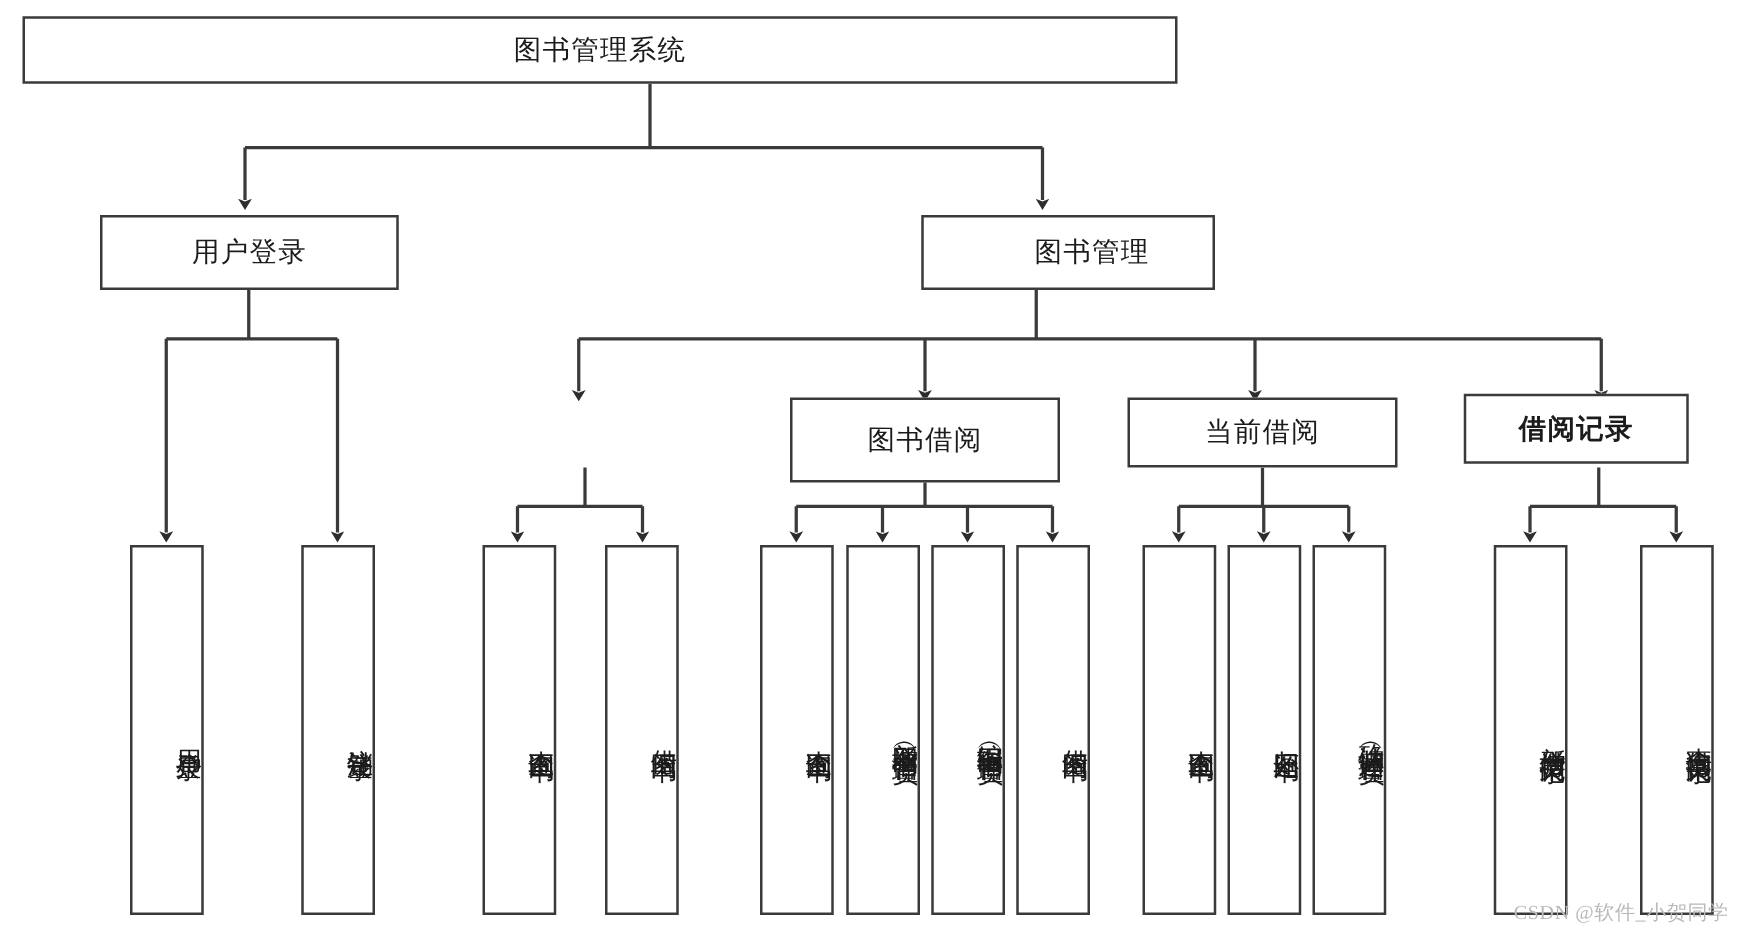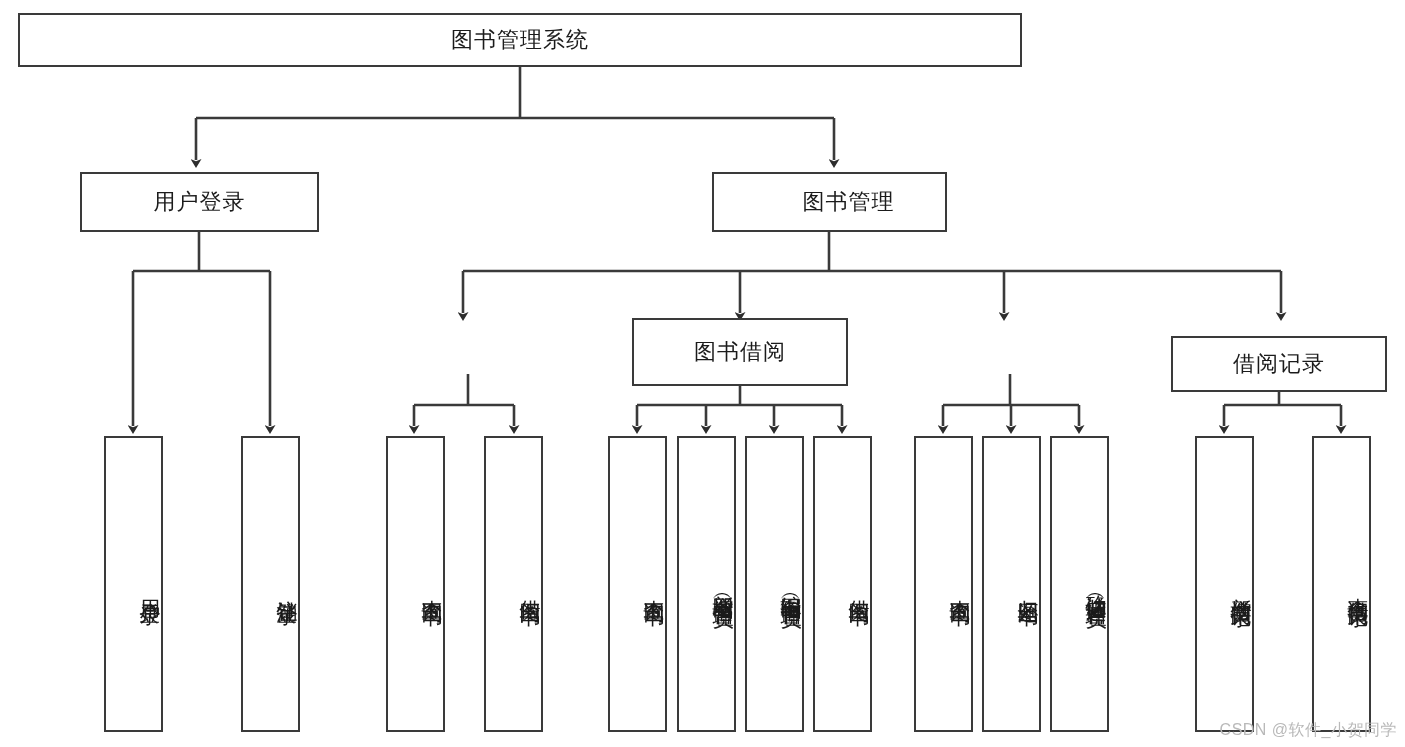--- a/index.html
+++ b/index.html
@@ -49,27 +49,28 @@
     justify-content: center;
     line-height: 1.05;
   }
   .node.vert .vtext {
     writing-mode: vertical-rl;
     text-orientation: upright;
     white-space: nowrap;
   }
   #watermark {
     position: absolute;
-    right: 8px;
+    right: 22px;
     bottom: 6px;
     font-size: 16px;
     color: #b9b9b9;
     letter-spacing: 0.5px;
     white-space: nowrap;
     pointer-events: none;
+    font-family: Liberation Serif, serif;
   }
 </style>
 </head>
 <body>
 
 <div id="canvas">
 
   <svg id="edges" viewBox="0 0 1405 747">
     <defs>
       <marker id="arrow" markerWidth="9" markerHeight="11" refX="1" refY="5.5" orient="auto" markerUnits="userSpaceOnUse">
@@ -113,35 +114,38 @@
       <path d="M1011,405 L1011,426" marker-end="url(#arrow)"></path>
       <path d="M1079,405 L1079,426" marker-end="url(#arrow)"></path>
 
       <path d="M1279,374 L1279,405"></path>
       <path d="M1224,405 L1341,405"></path>
       <path d="M1224,405 L1224,426" marker-end="url(#arrow)"></path>
       <path d="M1341,405 L1341,426" marker-end="url(#arrow)"></path>
     </g>
   </svg>
 
-  <div class="node horiz" style="left:18px; top:13px; width:1004px; height:54px;">
+  <div class="node horiz" style="left:18px; top:13px; width:924px; height:54px;">
     <span>图书管理系统</span>
   </div>
 
   <div class="node horiz" style="left:80px; top:172px; width:239px; height:60px;">
     <span>用户登录</span>
   </div>
-  <div class="node horiz" style="left:712px; top:172px; width:235px; height:60px;padding-left:38px;">
+  <div class="node horiz" style="left:737px; top:172px; width:235px; height:60px;padding-left:38px;">
     <span>图书管理</span>
   </div>
 
   <div class="node horiz" style="left:632px; top:318px; width:216px; height:68px;">
     <span>图书借阅</span>
   </div>
-  <div class="node horiz" style="left:1171px; top:336px; width:216px; height:56px;">
+  <div class="node horiz" style="left:902px; top:318px; width:216px; height:56px;">
+    <span>当前借阅</span>
+  </div>
+  <div class="node horiz" style="left:1171px; top:315px; width:180px; height:56px;font-weight:bold;">
     <span>借阅记录</span>
   </div>
 
   <div class="node vert" style="left:104px; top:436px; width:59px; height:296px;">
     <span class="vtext">用户登录</span>
   </div>
   <div class="node vert" style="left:241px; top:436px; width:59px; height:296px;">
     <span class="vtext">注销登录</span>
   </div>
 

